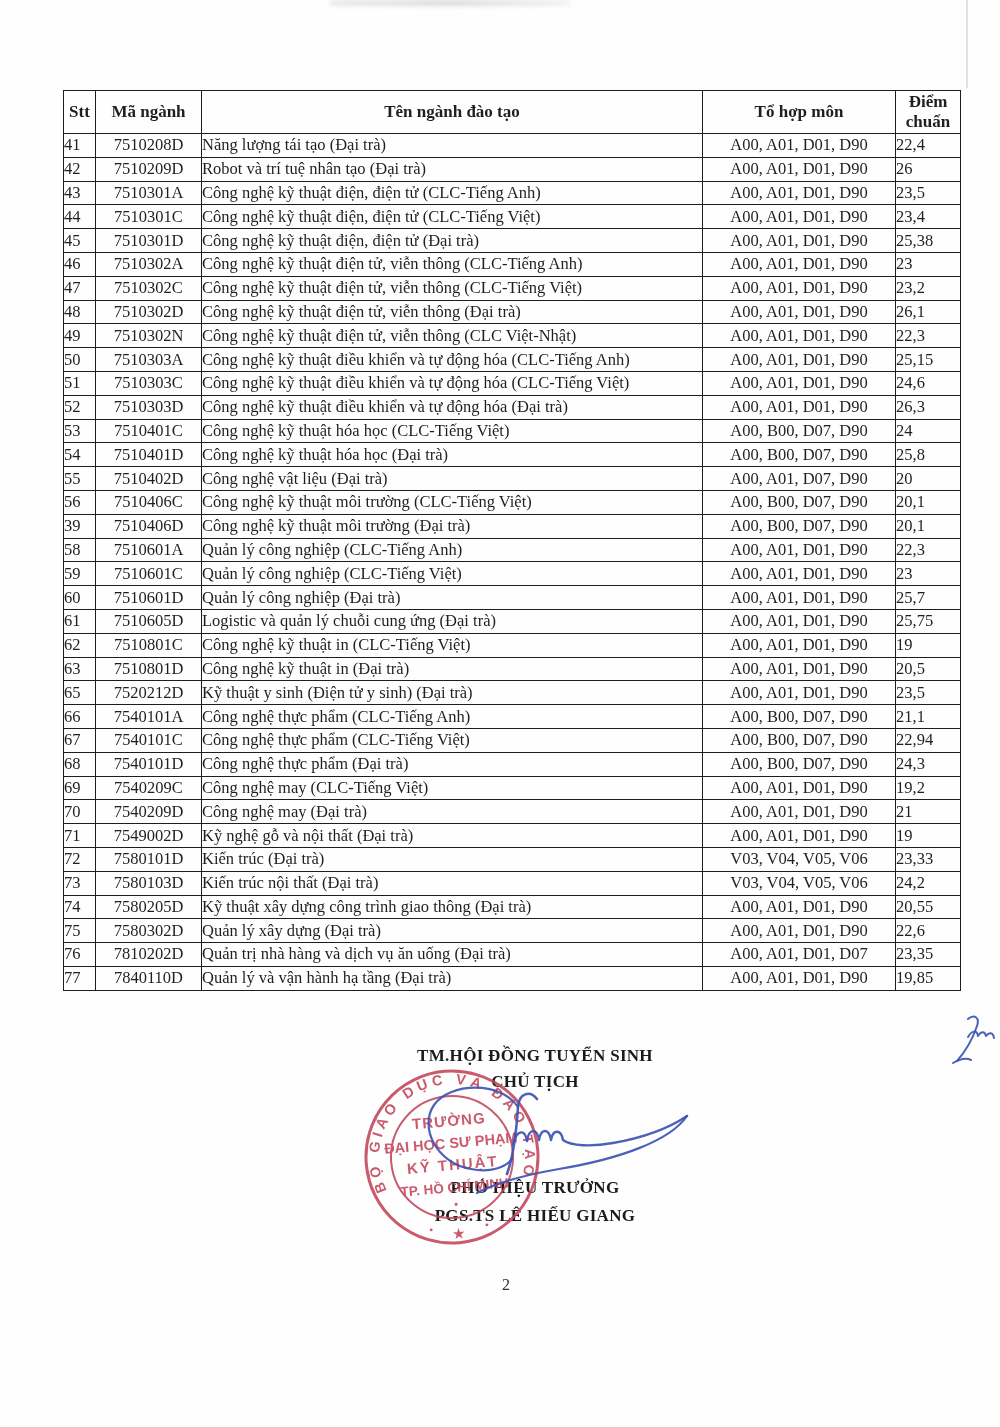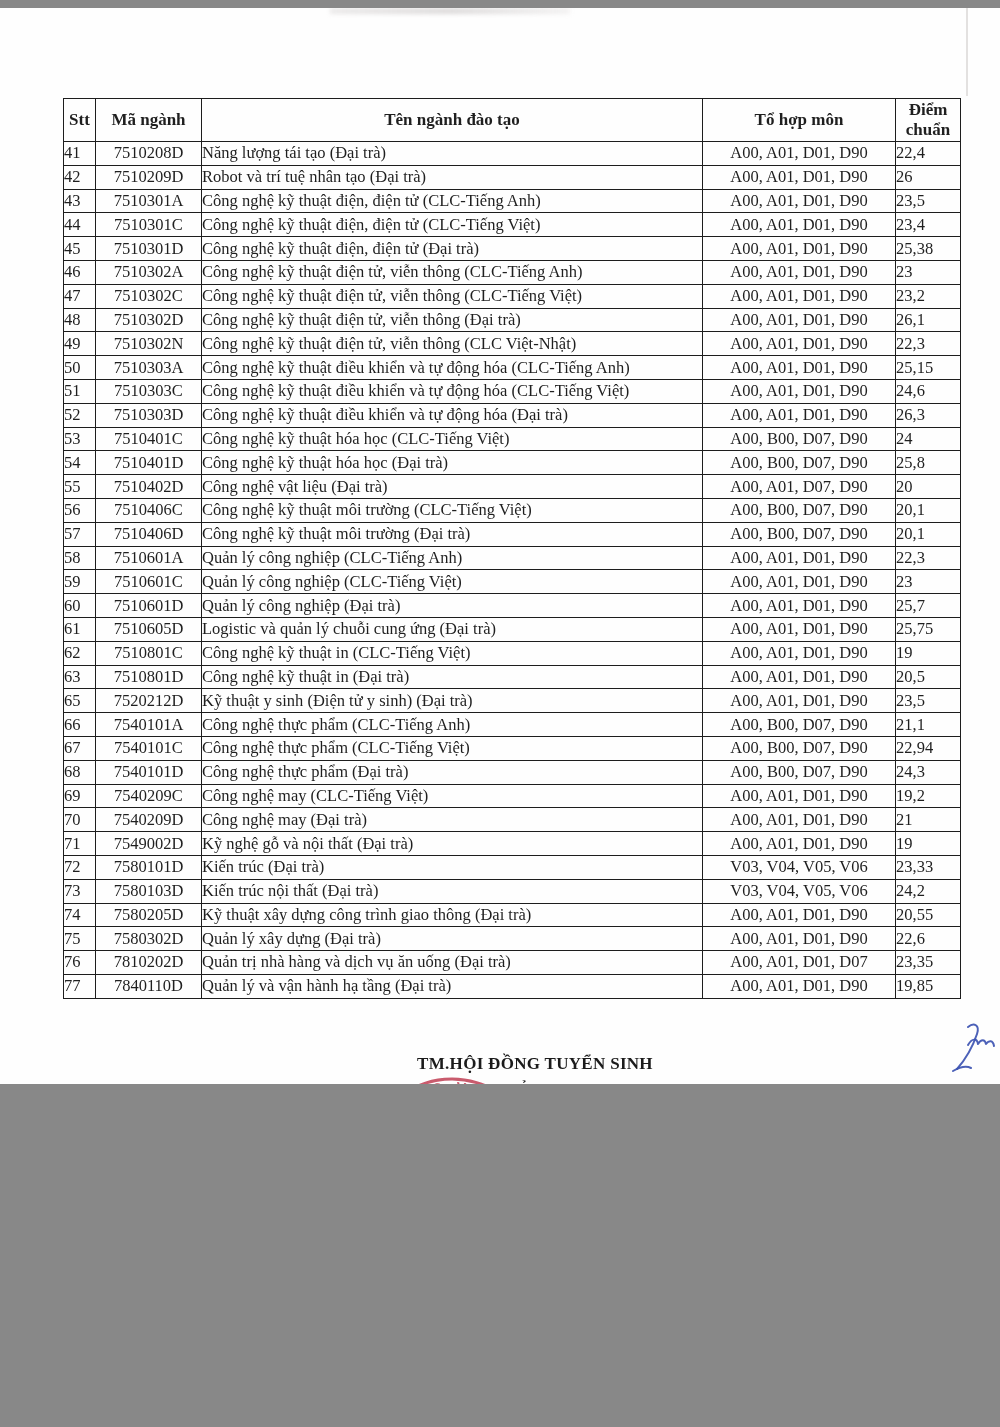--- a/index.html
+++ b/index.html
@@ -1,19 +1,19 @@
 <!DOCTYPE html>
 <html><head>
 <meta charset="utf-8">
 <style>
   html,body{margin:0;padding:0;background:#888;}
   .page{
     position:relative;
-    width:1000px;height:1076px;
-    margin:8px auto;
+    width:1000px;height:1427px;
+    margin:0 auto;
     background:#fefefe;
     overflow:hidden;
     font-family:"Liberation Serif","DejaVu Serif",serif;
     color:#1f1f1f;
   }
   
   .smudge-top{position:absolute;left:330px;top:0;width:240px;height:6px;
     background:linear-gradient(90deg,rgba(200,195,195,.35),rgba(180,175,175,.45),rgba(200,195,195,.2));
     filter:blur(2px);}
   .edge-line{position:absolute;left:966px;top:0;width:2px;height:88px;background:#e3e1e0;}
@@ -191,21 +191,21 @@
           <td class="c4">20</td>
         </tr>
         <tr>
           <td class="c0">56</td>
           <td class="c1">7510406C</td>
           <td class="c2">Công nghệ kỹ thuật môi trường (CLC-Tiếng Việt)</td>
           <td class="c3">A00, B00, D07, D90</td>
           <td class="c4">20,1</td>
         </tr>
         <tr>
-          <td class="c0">57</td>
+          <td class="c0">39</td>
           <td class="c1">7510406D</td>
           <td class="c2">Công nghệ kỹ thuật môi trường (Đại trà)</td>
           <td class="c3">A00, B00, D07, D90</td>
           <td class="c4">20,1</td>
         </tr>
         <tr>
           <td class="c0">58</td>
           <td class="c1">7510601A</td>
           <td class="c2">Quản lý công nghiệp (CLC-Tiếng Anh)</td>
           <td class="c3">A00, A01, D01, D90</td>

